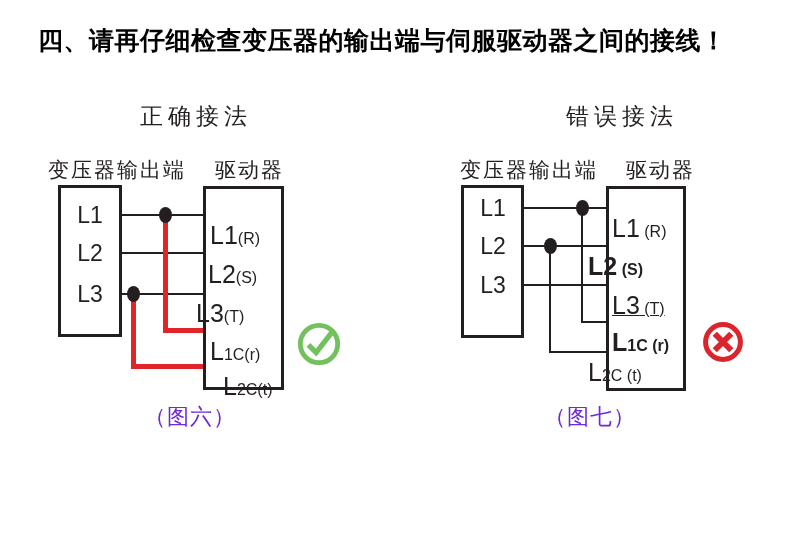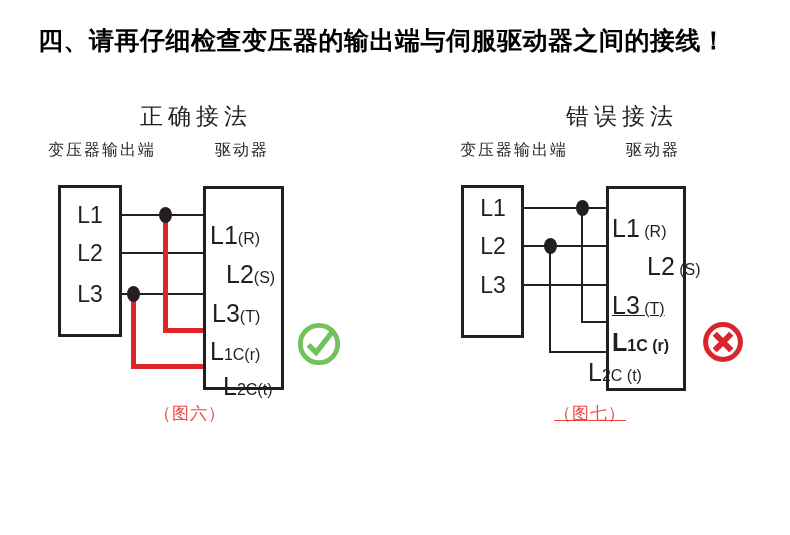--- a/index.html
+++ b/index.html
@@ -9,37 +9,37 @@
   .abs { position:absolute; }
 
   .main-title { left:38px; top:24px; width:740px; font-size:25px; font-weight:bold;
                 letter-spacing:0.5px; color:#000000; white-space:nowrap; }
 
   .sec-title { top:101px; width:220px; text-align:center; font-size:23px;
                letter-spacing:5px; color:#231f20; }
   .sec-title.left  { left:86px; }
   .sec-title.right { left:512px; }
 
-  .box-label { top:140px; font-size:16px; letter-spacing:2px; color:#231f20; }
+  .box-label { top:156px; font-size:21px; letter-spacing:2px; color:#231f20; }
 
   .box { border:3px solid #231f20; background:#ffffff; box-sizing:border-box; }
 
   .t-label { width:64px; text-align:center; font-size:23px; color:#231f20; line-height:28px; }
 
   .d-row { white-space:nowrap; color:#231f20; line-height:30px;margin-top:20px; }
   .d-row .t-big   { font-size:25px; }
   .d-row .t-small { font-size:16px; }
 
   .wire     { background:#231f20; }
   .wire-red { background:#e02428; }
 
   .dot { width:13px; height:16px; border-radius:50%; background:#231f20; }
 
-  .caption { top:402px; width:140px; text-align:center; font-size:17px;
-             letter-spacing:1px; color:#ef4444; }
+  .caption { top:402px; width:140px; text-align:center; font-size:22px;
+             letter-spacing:1px; color:#6d28d9; }
 </style>
 </head>
 <body>
 
 <div id="screen">
 
   <div class="abs main-title">四、请再仔细检查变压器的输出端与伺服驱动器之间的接线！</div>
 
   <div>
     <div class="abs sec-title left">正确接法</div>
@@ -48,24 +48,24 @@
 
     <div class="abs box" style="left:58px; top:185px; width:64px; height:152px;"></div>
     <div class="abs t-label" style="left:58px; top:201px;">L1</div>
     <div class="abs t-label" style="left:58px; top:239px;">L2</div>
     <div class="abs t-label" style="left:58px; top:280px;">L3</div>
 
     <div class="abs box" style="left:203px; top:186px; width:81px; height:204px;"></div>
     <div class="abs d-row" style="left:210px; top:200px;">
       <span class="t-big">L1</span><span class="t-small">(R)</span>
     </div>
-    <div class="abs d-row" style="left:226px; top:239px;">
+    <div class="abs d-row" style="left:208px; top:239px;">
       <span class="t-big">L2</span><span class="t-small">(S)</span>
     </div>
-    <div class="abs d-row" style="left:212px; top:278px;text-align:right;">
+    <div class="abs d-row" style="left:196px; top:278px;text-align:right;">
       <span class="t-big">L3</span><span class="t-small">(T)</span>
     </div>
     <div class="abs d-row" style="left:210px; top:316px;">
       <span class="t-big">L</span><span class="t-small">1C(r)</span>
     </div>
     <div class="abs d-row" style="left:223px; top:351px;">
       <span class="t-big">L</span><span class="t-small">2C(t)</span>
     </div>
 
     <div class="abs wire" style="left:122px; top:214px; width:81px; height:2px;"></div>
@@ -97,21 +97,21 @@
 
     <div class="abs box" style="left:461px; top:185px; width:63px; height:153px;"></div>
     <div class="abs t-label" style="left:461px; top:194px;">L1</div>
     <div class="abs t-label" style="left:461px; top:232px;">L2</div>
     <div class="abs t-label" style="left:461px; top:271px;">L3</div>
 
     <div class="abs box" style="left:606px; top:186px; width:80px; height:205px;"></div>
     <div class="abs d-row" style="left:612px; top:193px;">
       <span class="t-big">L1</span><span class="t-small"> (R)</span>
     </div>
-    <div class="abs d-row" style="left:647px; top:231px;">
+    <div class="abs d-row" style="left:588px; top:231px;font-weight:bold;">
       <span class="t-big">L2</span><span class="t-small"> (S)</span>
     </div>
     <div class="abs d-row" style="left:612px; top:270px;text-decoration:underline;">
       <span class="t-big">L3</span><span class="t-small"> (T)</span>
     </div>
     <div class="abs d-row" style="left:612px; top:307px;font-weight:bold;">
       <span class="t-big">L</span><span class="t-small">1C (r)</span>
     </div>
     <div class="abs d-row" style="left:588px; top:337px;">
       <span class="t-big">L</span><span class="t-small">2C (t)</span>
@@ -129,16 +129,16 @@
     <div class="abs dot" style="left:576px; top:200px;"></div>
     <div class="abs dot" style="left:544px; top:238px;"></div>
 
     <div class="abs" style="left:701px; top:320px;">
       <svg width="44" height="44" viewBox="0 0 48 48">
         <circle cx="24" cy="24" r="19" fill="none" stroke-width="5.5" stroke="#d9252b"></circle>
         <path d="M15 15 L33 33 M33 15 L15 33" fill="none" stroke-width="6.5" stroke="#d9252b"></path>
       </svg>
     </div>
 
-    <div class="abs caption" style="left:520px;text-decoration:underline;">（图七）</div>
+    <div class="abs caption" style="left:520px;">（图七）</div>
   </div>
 
 </div>
 
 </body></html>

